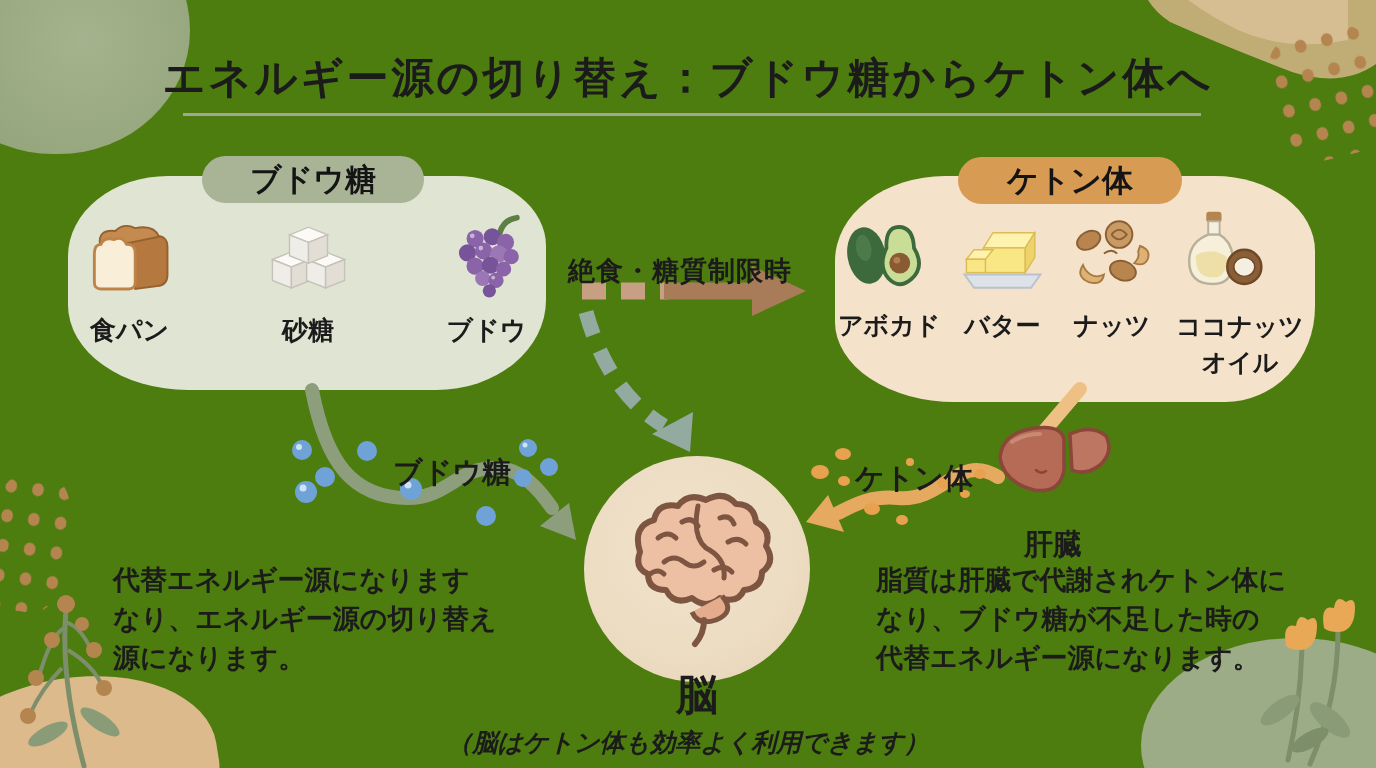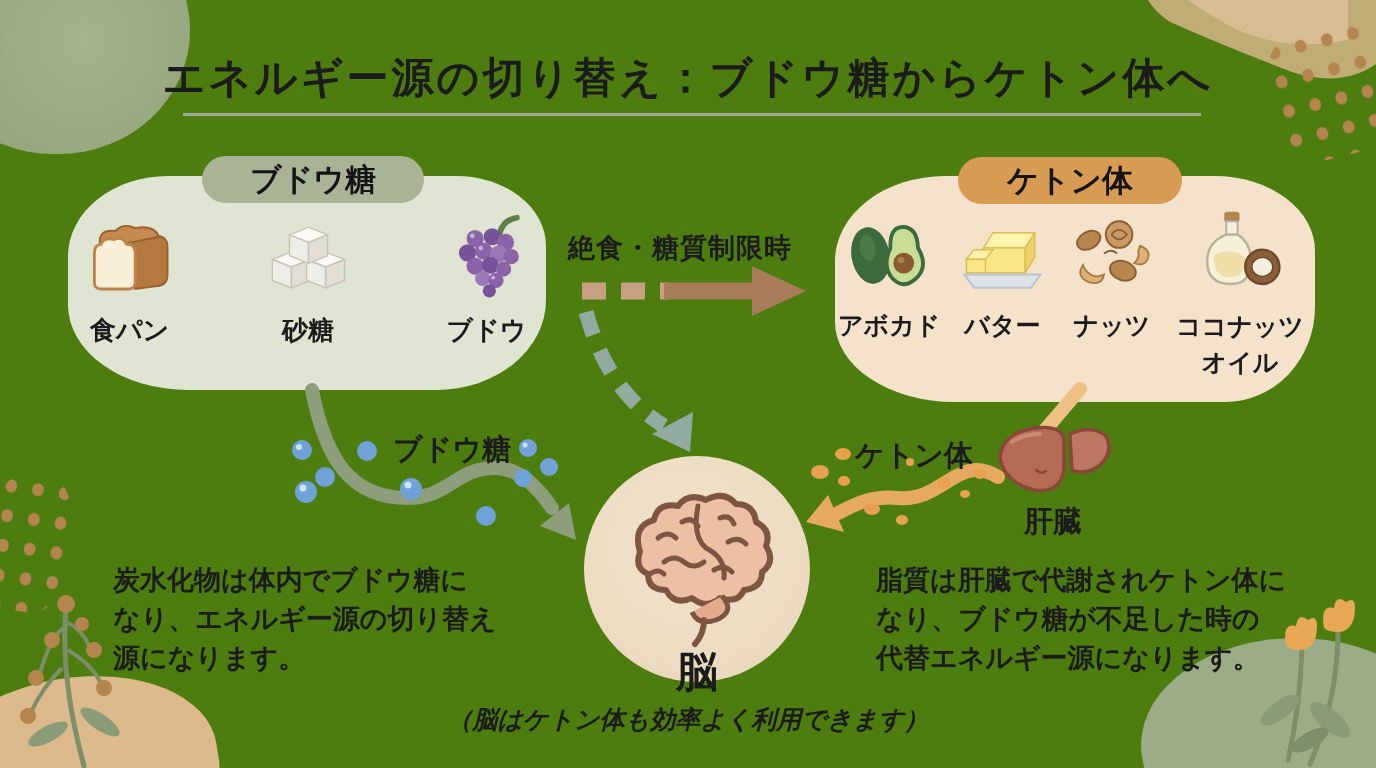--- a/index.html
+++ b/index.html
@@ -28,27 +28,27 @@
     border-radius:100px 90px 110px 120px / 80px 70px 90px 85px;}
   .blob-ketone{position:absolute;left:835px;top:176px;width:480px;height:226px;background:#f5e2cb;
     border-radius:110px 100px 90px 120px / 85px 75px 95px 80px;}
   .pill{position:absolute;height:47px;border-radius:25px;display:flex;align-items:center;justify-content:center;
     font-size:31px;font-weight:800;color:#141414;}
   .pill-glucose{left:202px;top:156px;width:222px;background:#a9b396;}
   .pill-ketone{left:958px;top:157px;width:224px;background:#d89b53;}
   .food-row{position:absolute;display:flex;justify-content:space-between;}
   .food-row-left{left:82px;top:212px;width:452px;}
   .food-row-right{left:838px;top:208px;width:468px;}
-  .food-item{display:flex;flex-direction:column;align-items:center;}
+  .food-item{display:flex;flex-direction:column;}
   .food-icon{width:95px;height:95px;}
   .food-label{margin-top:6px;font-size:26px;font-weight:800;white-space:nowrap;text-align:center;}
   .food-label.wrap{white-space:normal;width:132px;font-size:25px;line-height:36px;}
   .food-row-right .food-label{font-size:25px;}
   
-  .lbl{position:absolute;font-weight:800;}
+  .lbl{position:absolute;font-weight:800;margin-top:23px;}
   .lbl-fasting{left:568px;top:230px;font-size:27px;letter-spacing:1px;}
   .lbl-glucose-flow{left:393px;top:430px;font-size:29px;}
   .lbl-ketone-flow{left:855px;top:436px;font-size:29px;}
   .lbl-liver{left:1024px;top:502px;font-size:29px;font-family:Liberation Serif, serif;}
   .lbl-brain{left:584px;top:644px;width:226px;text-align:center;font-size:42px;}
   .lbl-note{left:0;right:0;top:703px;text-align:center;font-size:25px;font-style:italic;}
   
   .brain-circle{position:absolute;left:584px;top:456px;width:226px;height:226px;border-radius:50%;
     background:radial-gradient(circle at 45% 40%, #f0e2cb 0%, #ecdcc2 60%, #e5d2b4 100%);}
   .brain-svg{position:absolute;left:18px;top:26px;width:190px;height:170px;}
@@ -284,21 +284,21 @@
   </div>
 
   <div class="lbl lbl-fasting">絶食・糖質制限時</div>
   <div class="lbl lbl-glucose-flow">ブドウ糖</div>
   <div class="lbl lbl-ketone-flow">ケトン体</div>
   <div class="lbl lbl-liver">肝臓</div>
   <div class="lbl lbl-brain">脳</div>
   <div class="lbl lbl-note">（脳はケトン体も効率よく利用できます）</div>
 
   <div class="desc desc-left">
-    <div>炭水化物は体内でブドウ糖に</div>
+    <div>代替エネルギー源になります</div>
     <div>なり、エネルギー源の切り替え</div>
     <div>源になります。</div>
   </div>
   <div class="desc desc-right">
     <div>脂質は肝臓で代謝されケトン体に</div>
     <div>なり、ブドウ糖が不足した時の</div>
     <div>代替エネルギー源になります。</div>
   </div>
 
 </div>

